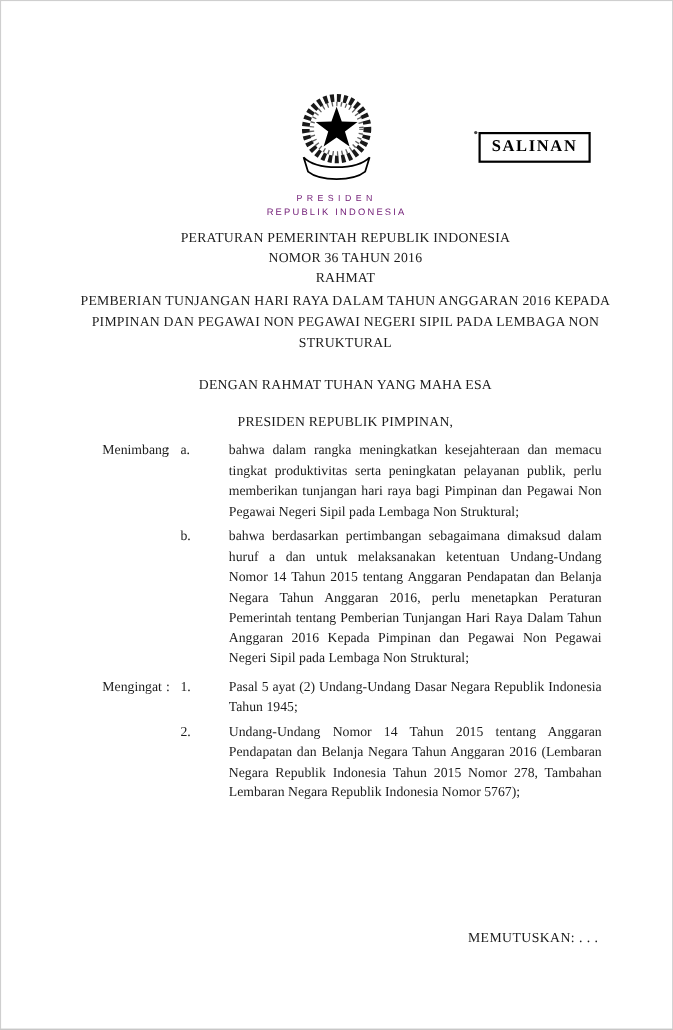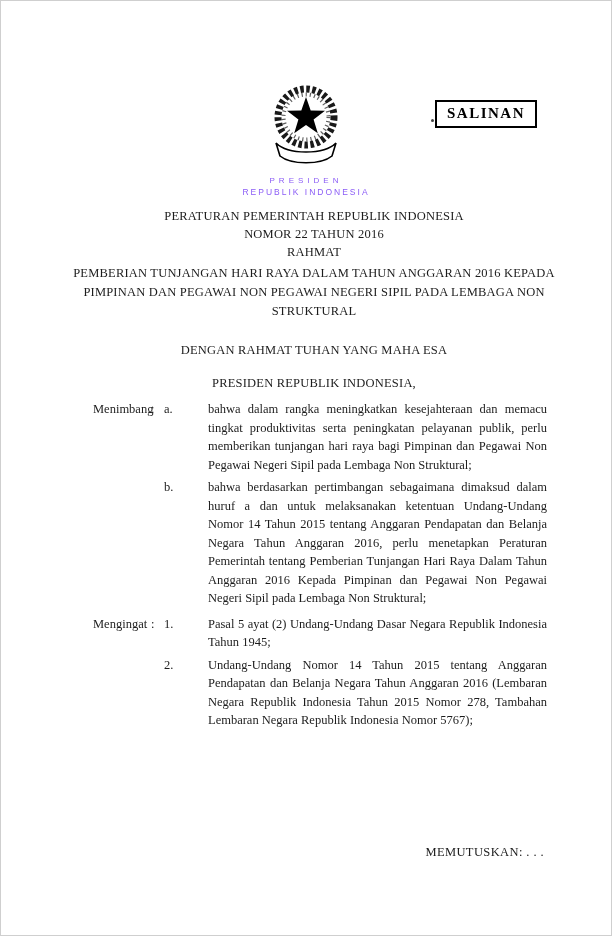--- a/index.html
+++ b/index.html
@@ -17,28 +17,28 @@
 
   
   .emblem-wrap {
     position:absolute; top:78px; left:0; right:0;
     display:flex; flex-direction:column; align-items:center;
   }
   .emblem-svg { width:80px; height:94px; }
   .letterhead {
     margin-top:3px; text-align:center;
     font-family:"Liberation Sans", sans-serif;
-    color:#8b5cf6;
+    color:#701a75;
   }
   .letterhead .lh1 { font-size:8px; letter-spacing:4px; }
   .letterhead .lh2 { font-size:8.5px; letter-spacing:2px; margin-top:2px; }
 
   
   .salinan {
-    position:absolute; top:99px; right:74px;
+    position:absolute; top:119px; right:74px;
     border:2px solid #000;
     padding:3px 10px 4px 10px;
     font-weight:bold; font-size:15px; letter-spacing:1.5px;
     color:#000;
     background:#fff;
   }
   .salinan-dot {
     position:absolute; top:118px; right:177px;
     width:3px; height:3px; background:#444; border-radius:50%;
   }
@@ -97,25 +97,25 @@
       <div class="lh1">PRESIDEN</div>
       <div class="lh2">REPUBLIK INDONESIA</div>
     </div>
   </div>
 
   <div class="salinan-dot"></div>
   <div class="salinan">SALINAN</div>
 
   <div class="doc-head">
     <div>PERATURAN PEMERINTAH REPUBLIK INDONESIA</div>
-    <div>NOMOR 22 TAHUN 2016</div>
+    <div>NOMOR 36 TAHUN 2016</div>
     <div>RAHMAT</div>
     <div class="subject">PEMBERIAN TUNJANGAN HARI RAYA DALAM TAHUN ANGGARAN 2016 KEPADA PIMPINAN DAN PEGAWAI NON PEGAWAI NEGERI SIPIL PADA LEMBAGA NON STRUKTURAL</div>
     <div class="invocation">DENGAN RAHMAT TUHAN YANG MAHA ESA</div>
-    <div class="issuer">PRESIDEN REPUBLIK INDONESIA,</div>
+    <div class="issuer">PRESIDEN REPUBLIK PIMPINAN,</div>
   </div>
 
   <div class="clauses">
 
     <div class="menimbang-block">
       <div class="clause-row">
         <div class="c-label">Menimbang</div>
         <div class="c-colon">:</div>
         <div class="c-marker">a.</div>
         <div class="c-text">bahwa dalam rangka meningkatkan kesejahteraan dan memacu tingkat produktivitas serta peningkatan pelayanan publik, perlu memberikan tunjangan hari raya bagi Pimpinan dan Pegawai Non Pegawai Negeri Sipil pada Lembaga Non Struktural;</div>

